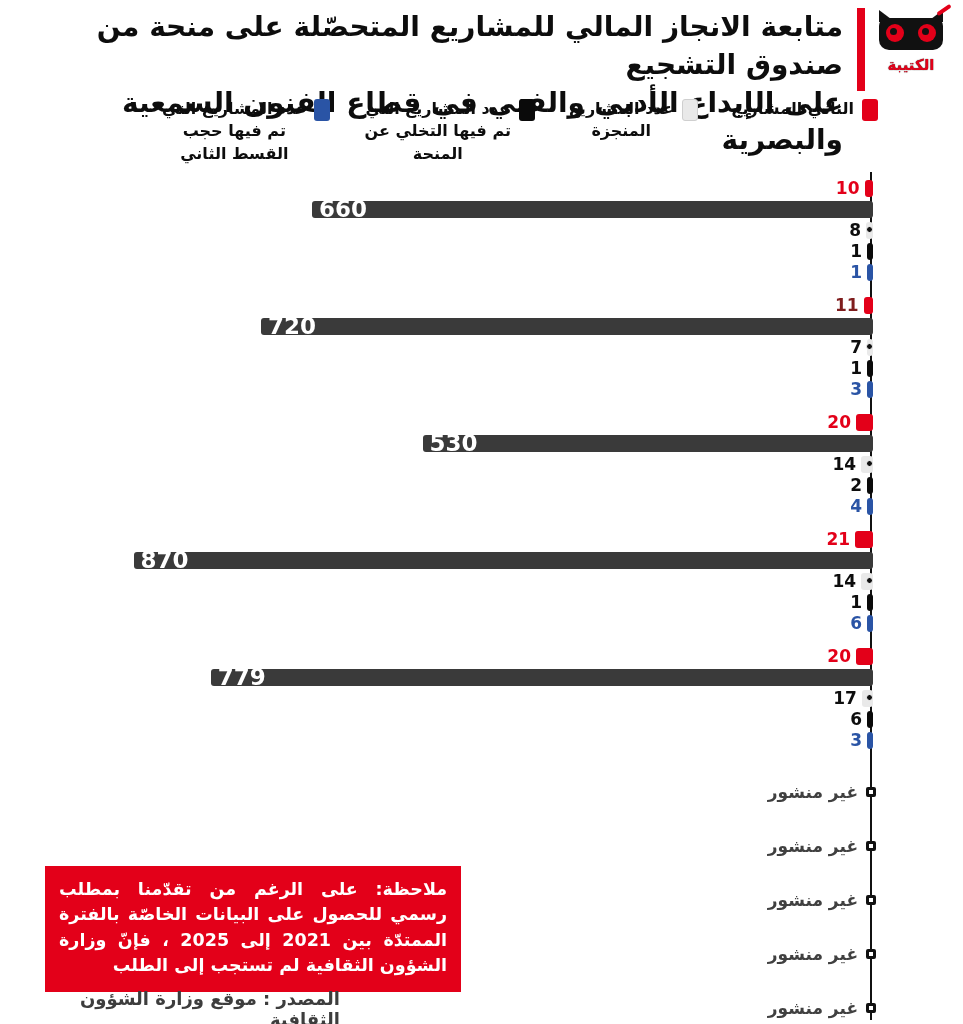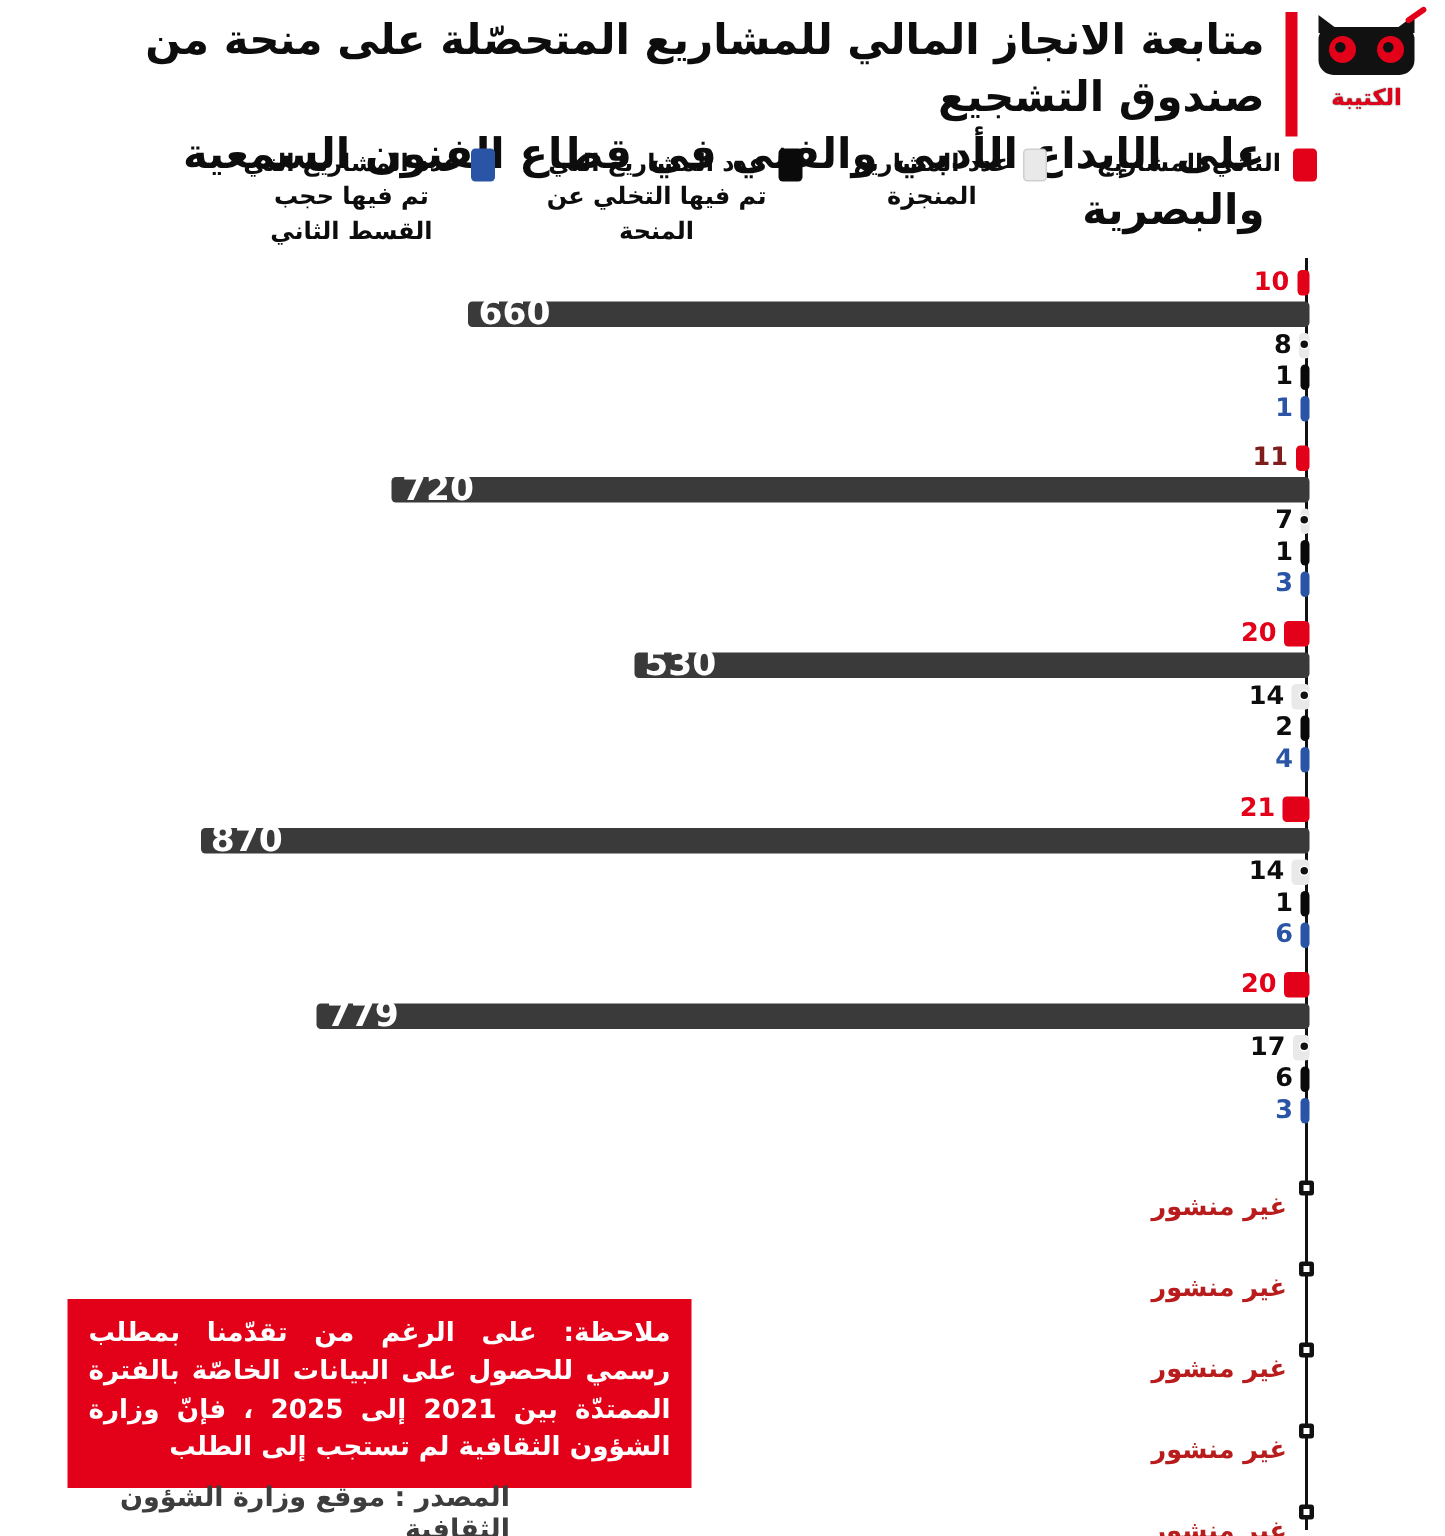--- a/index.html
+++ b/index.html
@@ -28,21 +28,21 @@
   .legend-swatch { width:16px; height:22px; border-radius:3px; margin-left:8px; flex:0 0 auto; margin-top:1px; }
   .legend-label { font-size:16px; font-weight:bold; color:#0d0d0d; text-align:center; line-height:1.4; white-space:pre-line; max-width:150px; }
 
   
   .chart { position:absolute; inset:0; }
   .axis { position:absolute; width:2px; background:#111; }
   .bar { position:absolute; height:17px; border-radius:3px; }
   .bar-label { position:absolute; height:17px; line-height:17px; font-weight:bold; font-size:17px; white-space:nowrap; direction:ltr; }
   .bar-label.inside { color:#fff; font-size:23px; }
   .dot { position:absolute; width:7px; height:7px; background:#111; border-radius:50%; border:1px solid #fff; }
-  .nodata { position:absolute; font-weight:bold; font-size:17px; color:#b91c1c; white-space:nowrap; direction:rtl;margin-top:13px; }
+  .nodata { position:absolute; font-weight:bold; font-size:17px; color:#404040; white-space:nowrap; direction:rtl; }
   .nodata-marker { position:absolute; width:10px; height:10px; background:#111; border-radius:2px; }
   .nodata-marker::after { content:""; position:absolute; top:3px; left:3px; width:4px; height:4px; background:#fff; }
 
   
   .note { position:absolute; left:45px; top:866px; width:416px; background:#e30019; color:#fff; padding:11px 14px 13px 14px; font-size:17.5px; font-weight:bold; line-height:1.45; text-align:justify; direction:rtl; }
   .note b { font-weight:bold; }
   .source { position:absolute; left:40px; top:988px; width:300px; font-size:18px; font-weight:bold; color:#3d3d3d; direction:rtl; text-align:right; }
 </style>
 </head>
 <body>

